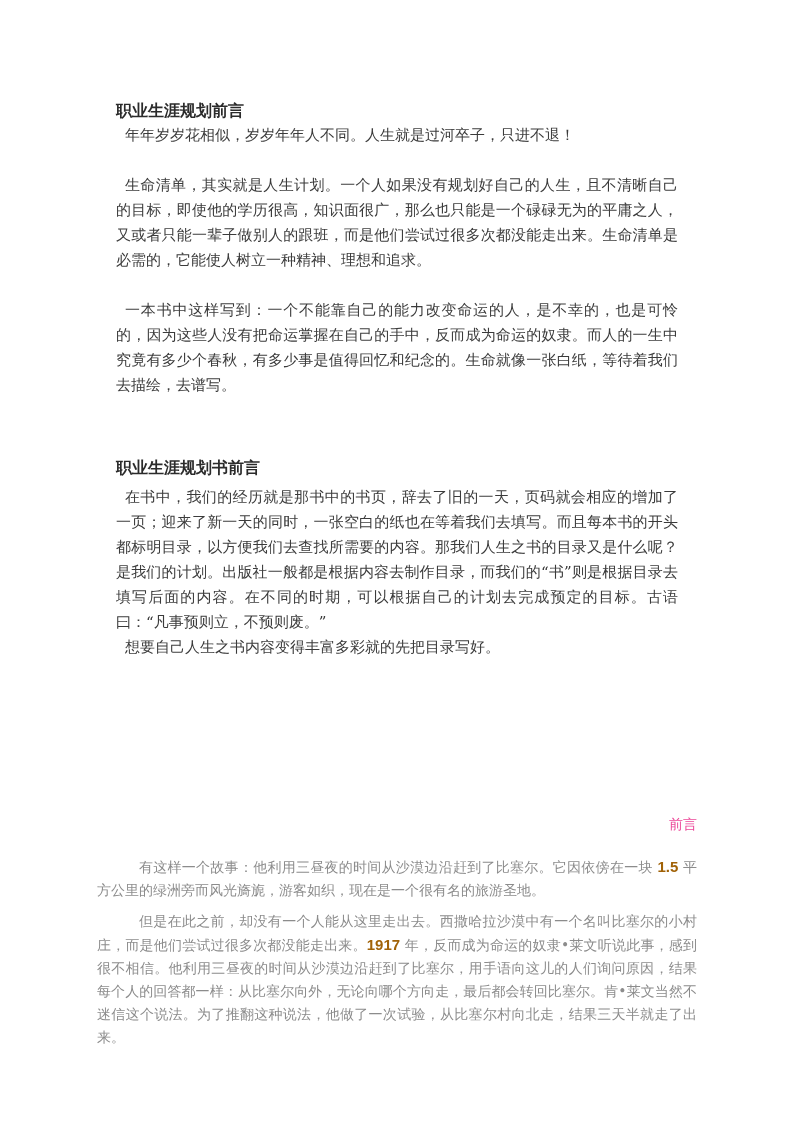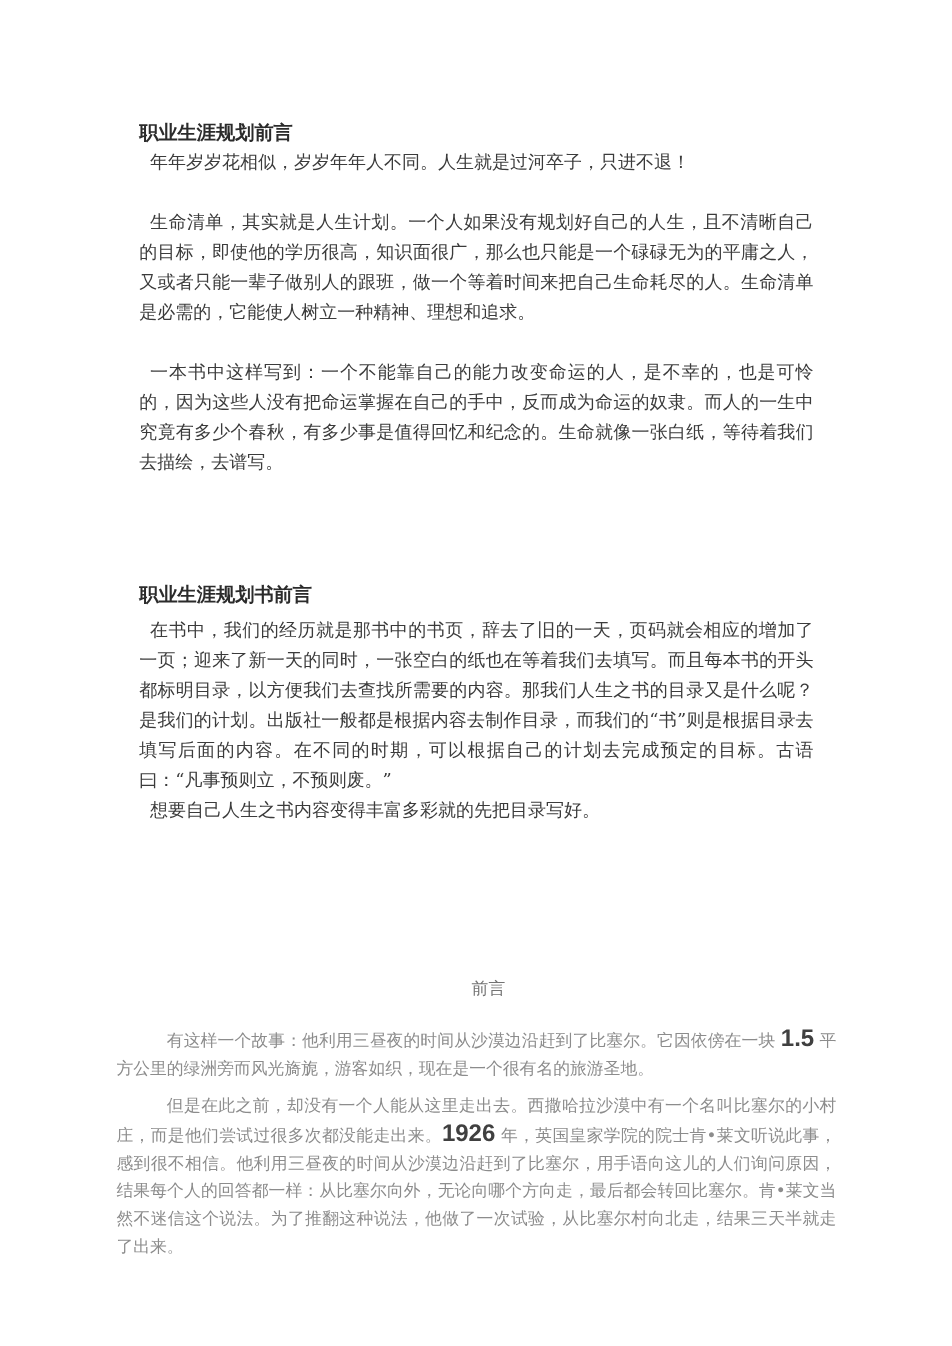--- a/index.html
+++ b/index.html
@@ -29,21 +29,21 @@
   }
   .sec-black h1 {
     margin: 0;
     font-size: 16px;
     font-weight: bold;
     color: #2b2b2b;
     line-height: 25px;
     text-align: left;
   }
   .sec-black h1.h2 {
-    margin-top: 64px;
+    margin-top: 36px;
     margin-bottom: 5px;
   }
   .sec-black p {
     margin: 0;
     text-indent: 9px;
   }
   
   .sec-gray {
     position: absolute;
     left: 97px;
@@ -51,57 +51,57 @@
     width: 600px;
     color: #8c8c8c;
     font-size: 14px;
     line-height: 23px;
     text-align: justify;
   }
   .sec-gray h2 {
     margin: 0 0 18px 0;
     font-size: 14px;
     font-weight: normal;
-    color: #737373;
+    color: #ec4899;
     line-height: 25px;
-    text-align: center;
+    text-align: right;
     text-indent: 20px;
   }
   .sec-gray p {
     margin: 0;
     text-indent: 42px;
   }
   .sec-gray p.gap {
     margin-bottom: 8px;
   }
   .num {
     font-family: "Liberation Sans", "DejaVu Sans", sans-serif;
     font-weight: 700;
-    color: #404040;
-    font-size: 20px;
+    color: #a16207;
+    font-size: 15px;
   }
 </style>
 </head>
 <body>
 
 <div class="page">
 
   <div class="sec-black">
     <h1>职业生涯规划前言</h1>
     <p>年年岁岁花相似，岁岁年年人不同。人生就是过河卒子，只进不退！</p>
     <p style="visibility:hidden">&nbsp;</p>
-    <p class="gap-zero">生命清单，其实就是人生计划。一个人如果没有规划好自己的人生，且不清晰自己的目标，即使他的学历很高，知识面很广，那么也只能是一个碌碌无为的平庸之人，又或者只能一辈子做别人的跟班，做一个等着时间来把自己生命耗尽的人。生命清单是必需的，它能使人树立一种精神、理想和追求。</p>
+    <p class="gap-zero">生命清单，其实就是人生计划。一个人如果没有规划好自己的人生，且不清晰自己的目标，即使他的学历很高，知识面很广，那么也只能是一个碌碌无为的平庸之人，又或者只能一辈子做别人的跟班，而是他们尝试过很多次都没能走出来。生命清单是必需的，它能使人树立一种精神、理想和追求。</p>
     <p style="visibility:hidden">&nbsp;</p>
     <p>一本书中这样写到：一个不能靠自己的能力改变命运的人，是不幸的，也是可怜的，因为这些人没有把命运掌握在自己的手中，反而成为命运的奴隶。而人的一生中究竟有多少个春秋，有多少事是值得回忆和纪念的。生命就像一张白纸，等待着我们去描绘，去谱写。</p>
     <p style="visibility:hidden;line-height:21px">&nbsp;</p>
 
     <h1 class="h2">职业生涯规划书前言</h1>
     <p>在书中，我们的经历就是那书中的书页，辞去了旧的一天，页码就会相应的增加了一页；迎来了新一天的同时，一张空白的纸也在等着我们去填写。而且每本书的开头都标明目录，以方便我们去查找所需要的内容。那我们人生之书的目录又是什么呢？是我们的计划。出版社一般都是根据内容去制作目录，而我们的“书”则是根据目录去填写后面的内容。在不同的时期，可以根据自己的计划去完成预定的目标。古语曰：“凡事预则立，不预则废。”</p>
     <p>想要自己人生之书内容变得丰富多彩就的先把目录写好。</p>
   </div>
 
   <div class="sec-gray">
     <h2>前言</h2>
     <p class="gap"><span>有这样一个故事：他利用三昼夜的时间从沙漠边沿赶到了比塞尔。它因依傍在一块 </span><span class="num">1.5</span><span> 平方公里的绿洲旁而风光旖旎，游客如织，现在是一个很有名的旅游圣地。</span></p>
-    <p><span>但是在此之前，却没有一个人能从这里走出去。西撒哈拉沙漠中有一个名叫比塞尔的小村庄，而是他们尝试过很多次都没能走出来。</span><span class="num">1926</span><span> 年，英国皇家学院的院士肯•莱文听说此事，感到很不相信。他利用三昼夜的时间从沙漠边沿赶到了比塞尔，用手语向这儿的人们询问原因，结果每个人的回答都一样：从比塞尔向外，无论向哪个方向走，最后都会转回比塞尔。肯•莱文当然不迷信这个说法。为了推翻这种说法，他做了一次试验，从比塞尔村向北走，结果三天半就走了出来。</span></p>
+    <p><span>但是在此之前，却没有一个人能从这里走出去。西撒哈拉沙漠中有一个名叫比塞尔的小村庄，而是他们尝试过很多次都没能走出来。</span><span class="num">1917</span><span> 年，反而成为命运的奴隶•莱文听说此事，感到很不相信。他利用三昼夜的时间从沙漠边沿赶到了比塞尔，用手语向这儿的人们询问原因，结果每个人的回答都一样：从比塞尔向外，无论向哪个方向走，最后都会转回比塞尔。肯•莱文当然不迷信这个说法。为了推翻这种说法，他做了一次试验，从比塞尔村向北走，结果三天半就走了出来。</span></p>
   </div>
 
 </div>
 
 </body></html>

